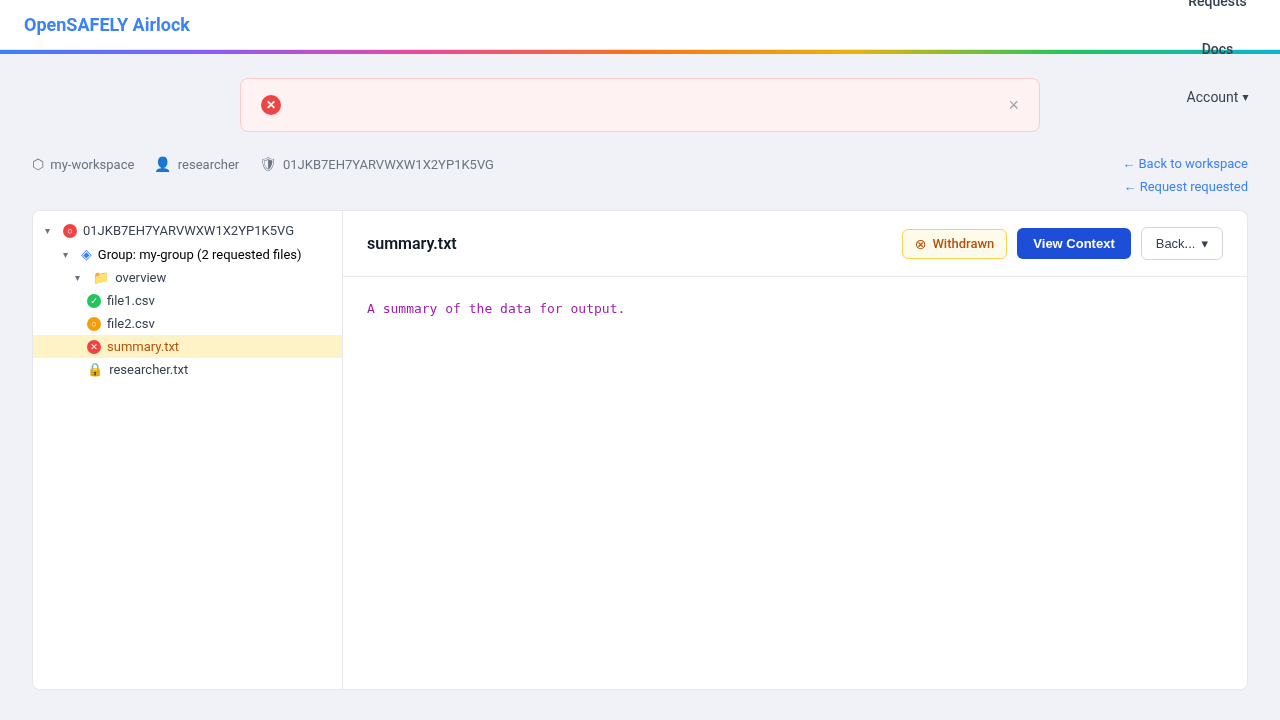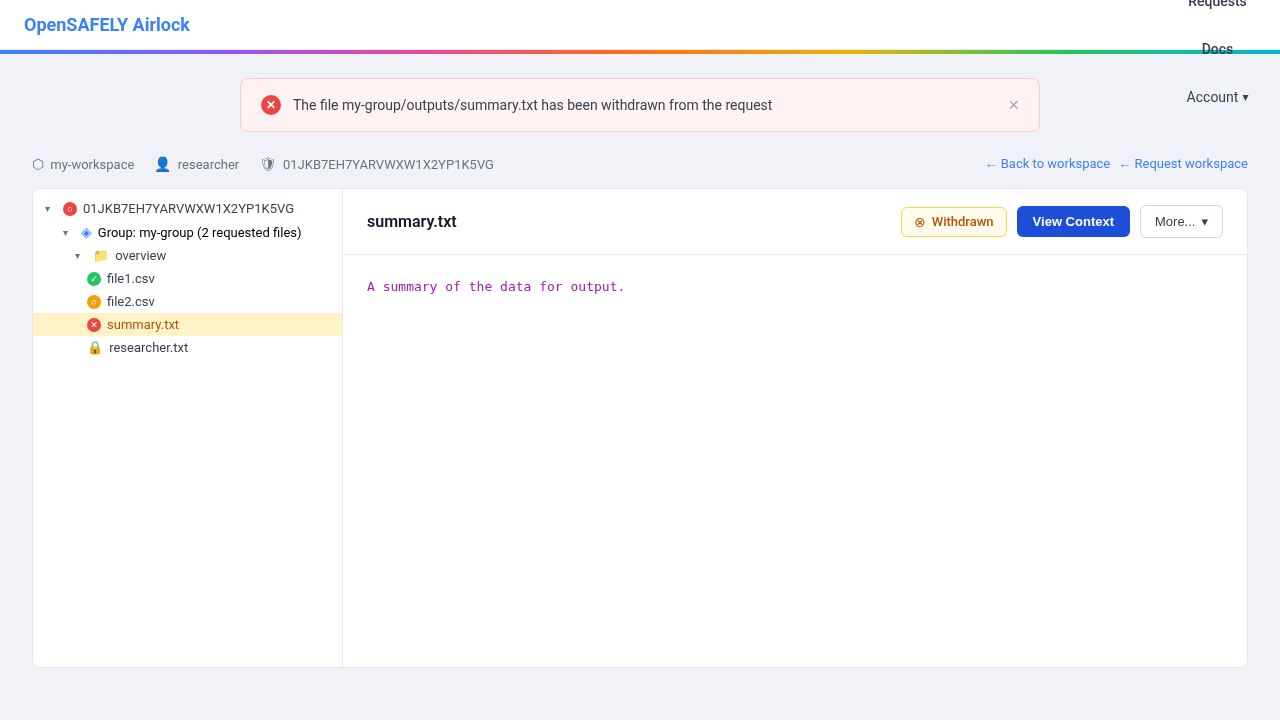--- a/index.html
+++ b/index.html
@@ -140,21 +140,21 @@
       color: #6b7280;
     }
     .meta-item {
       display: flex;
       align-items: center;
       gap: 6px;
     }
     .meta-icon { font-size: 14px; }
     .page-actions {
       display: flex;
-      flex-direction: row;
+      flex-direction: column;
       align-items: flex-end;
       gap: 8px;
     }
     .back-link, .overview-link {
       color: #3b82f6;
       text-decoration: none;
       font-size: 13px;
       cursor: pointer;
     }
 
@@ -295,21 +295,20 @@
     </div>
   </div>
 </nav>
 <div class="rainbow-bar"></div>
 
 <div class="main-content">
 
   <div class="alert-banner">
     <div class="alert-content">
       <div class="alert-icon">✕</div>
-      <span class="alert-text">The file my-group/outputs/summary.txt has been withdrawn from the request</span>
     </div>
     <button class="alert-close">×</button>
   </div>
 
   <div class="page-header">
     <div class="page-title-section">
       <div class="page-meta">
         <div class="meta-item">
           <span class="meta-icon">⬡</span>
           <span>my-workspace</span>
@@ -319,21 +318,21 @@
           <span>researcher</span>
         </div>
         <div class="meta-item">
           <span class="meta-icon">🛡</span>
           <span>01JKB7EH7YARVWXW1X2YP1K5VG</span>
         </div>
       </div>
     </div>
     <div class="page-actions">
       <a class="back-link">← Back to workspace</a>
-      <a class="overview-link">← Request workspace</a>
+      <a class="overview-link">← Request requested</a>
     </div>
   </div>
 
   <div class="workspace-layout">
 
     <div class="file-tree">
 
       <div class="tree-item">
         <span class="tree-chevron">▾</span>
         <span class="status-dot withdrawn">○</span>
@@ -383,21 +382,21 @@
     <div class="file-view">
       <div class="file-header">
         <span class="file-name">summary.txt</span>
         <div class="file-actions">
           <div class="withdrawn-badge">
             <span style="font-size:14px;">⊗</span>
             <span>Withdrawn</span>
           </div>
           <button class="btn-primary">View Context</button>
           <button class="btn-more">
-            <span>More...</span>
+            <span>Back...</span>
             <span>▾</span>
           </button>
         </div>
       </div>
       <div class="file-content">
         <pre>A summary of the data for output.</pre>
       </div>
     </div>
 
   </div>

